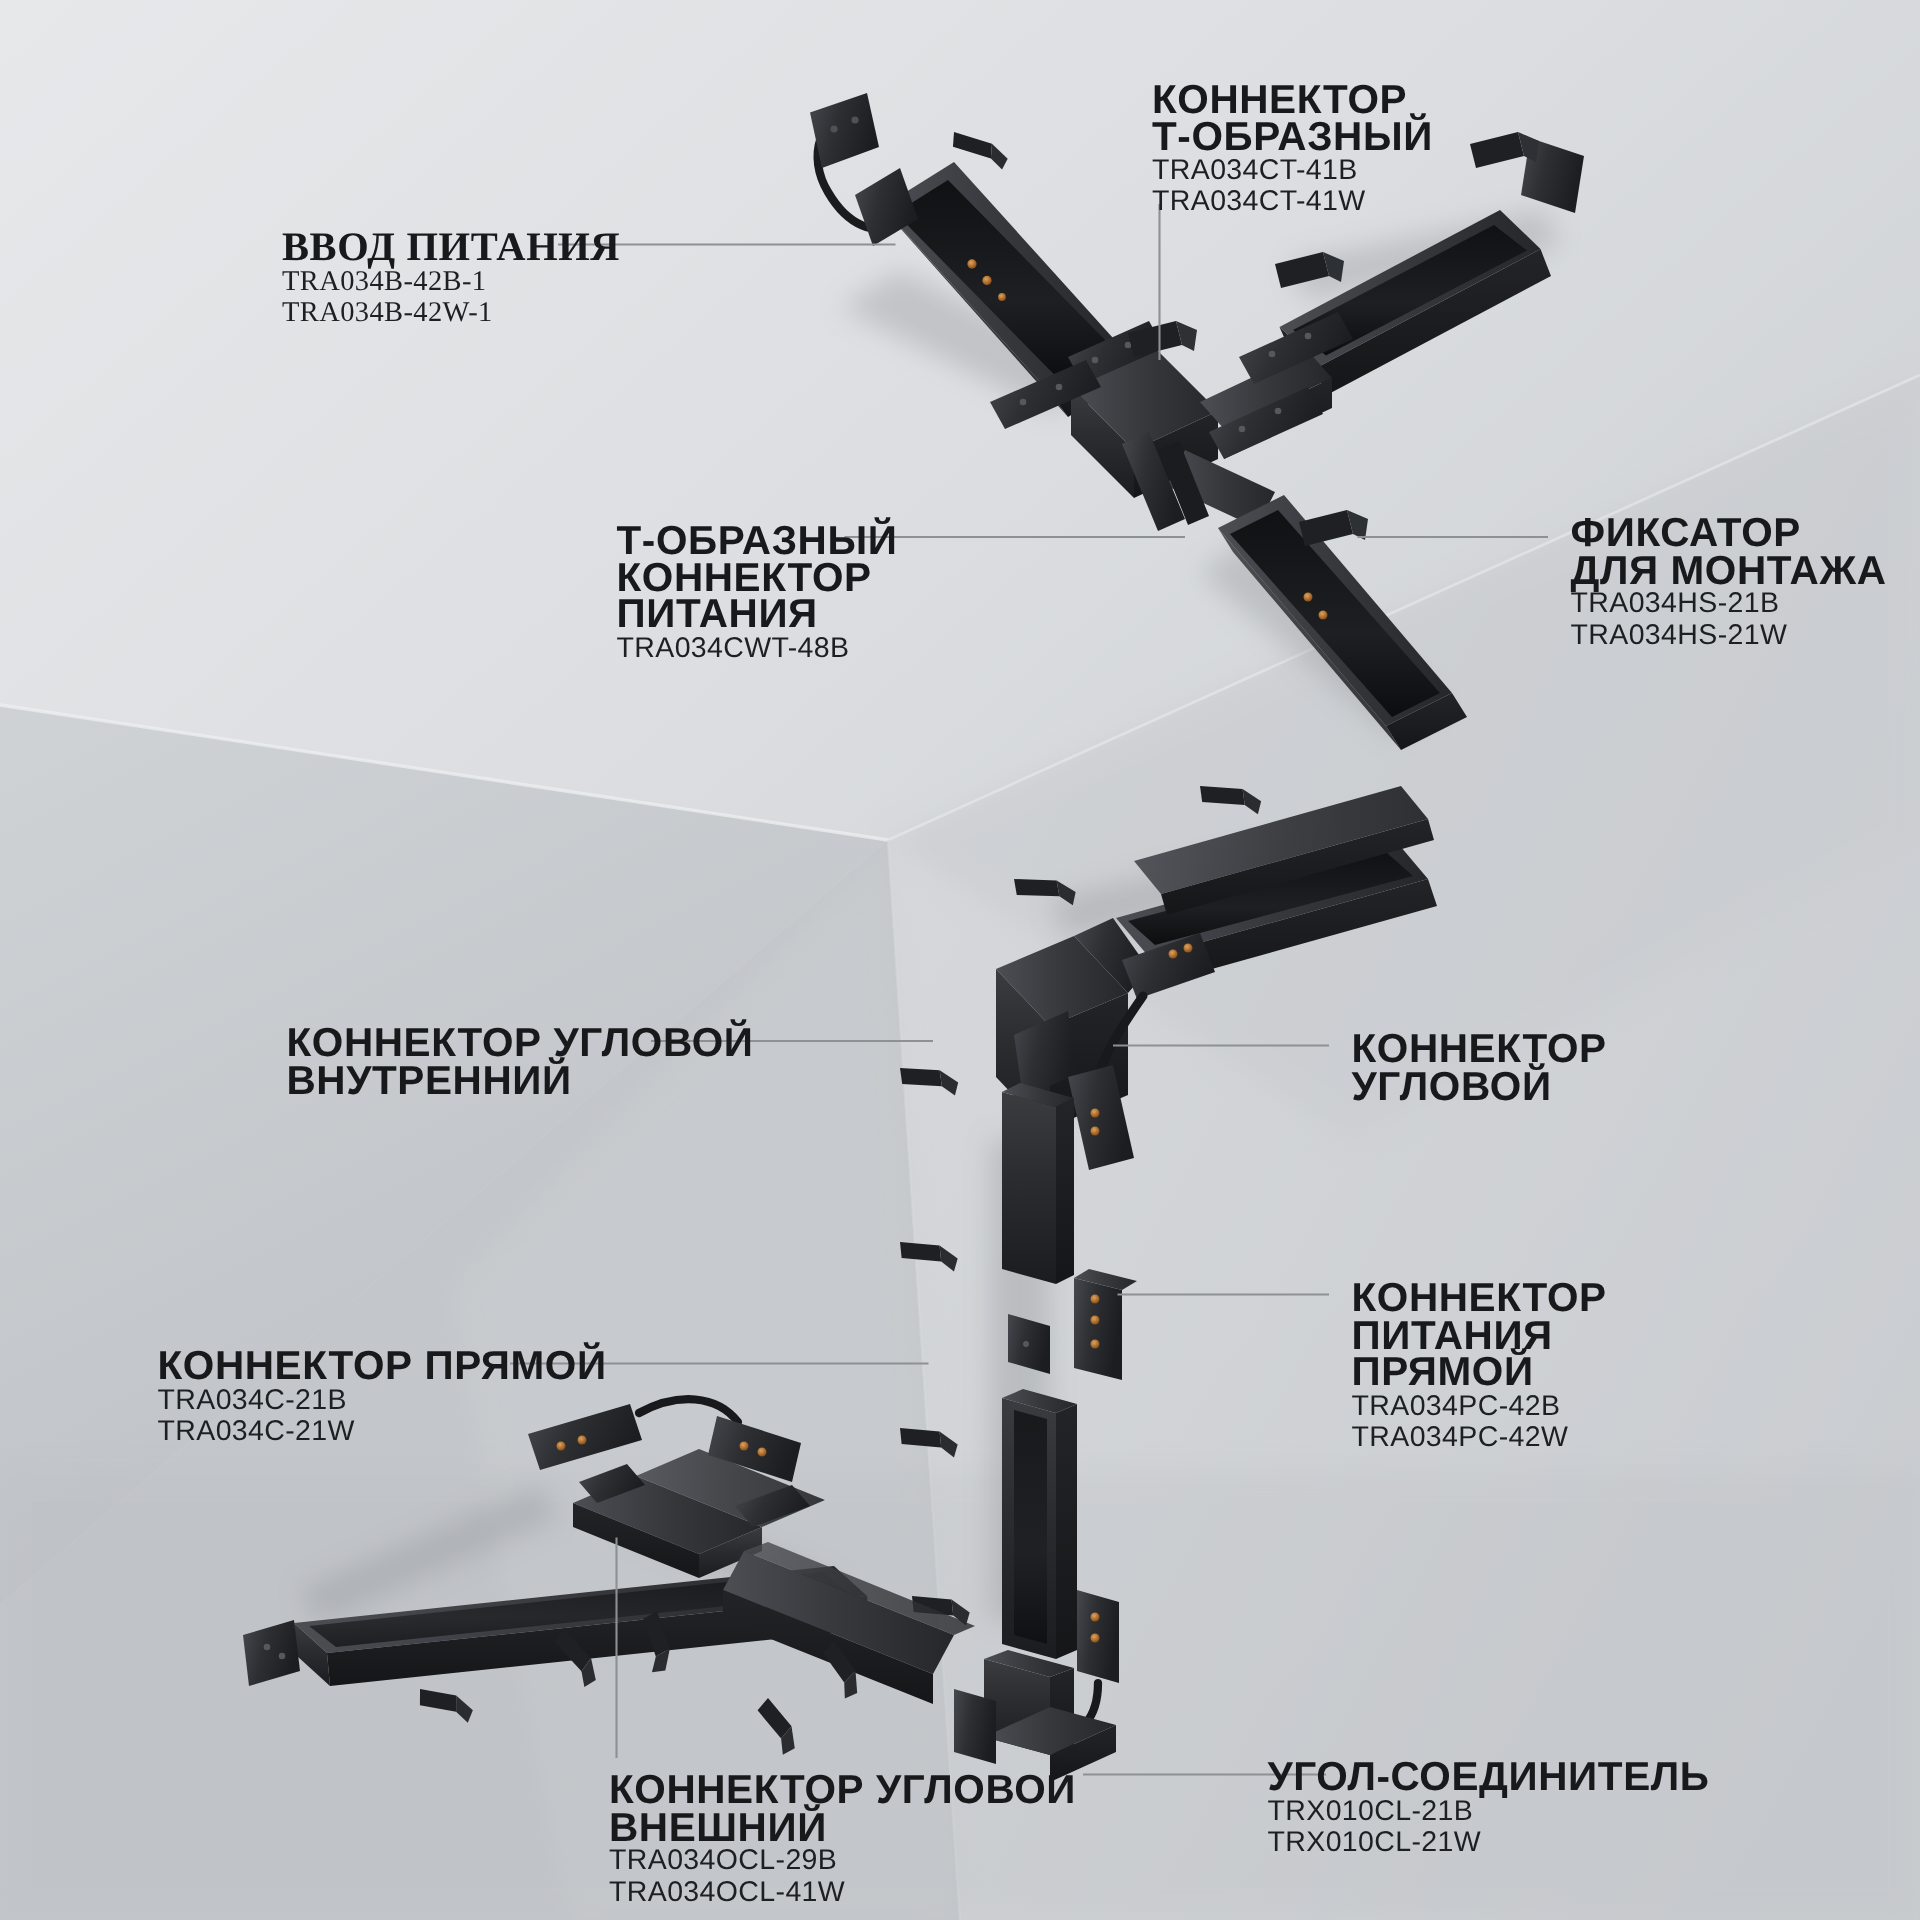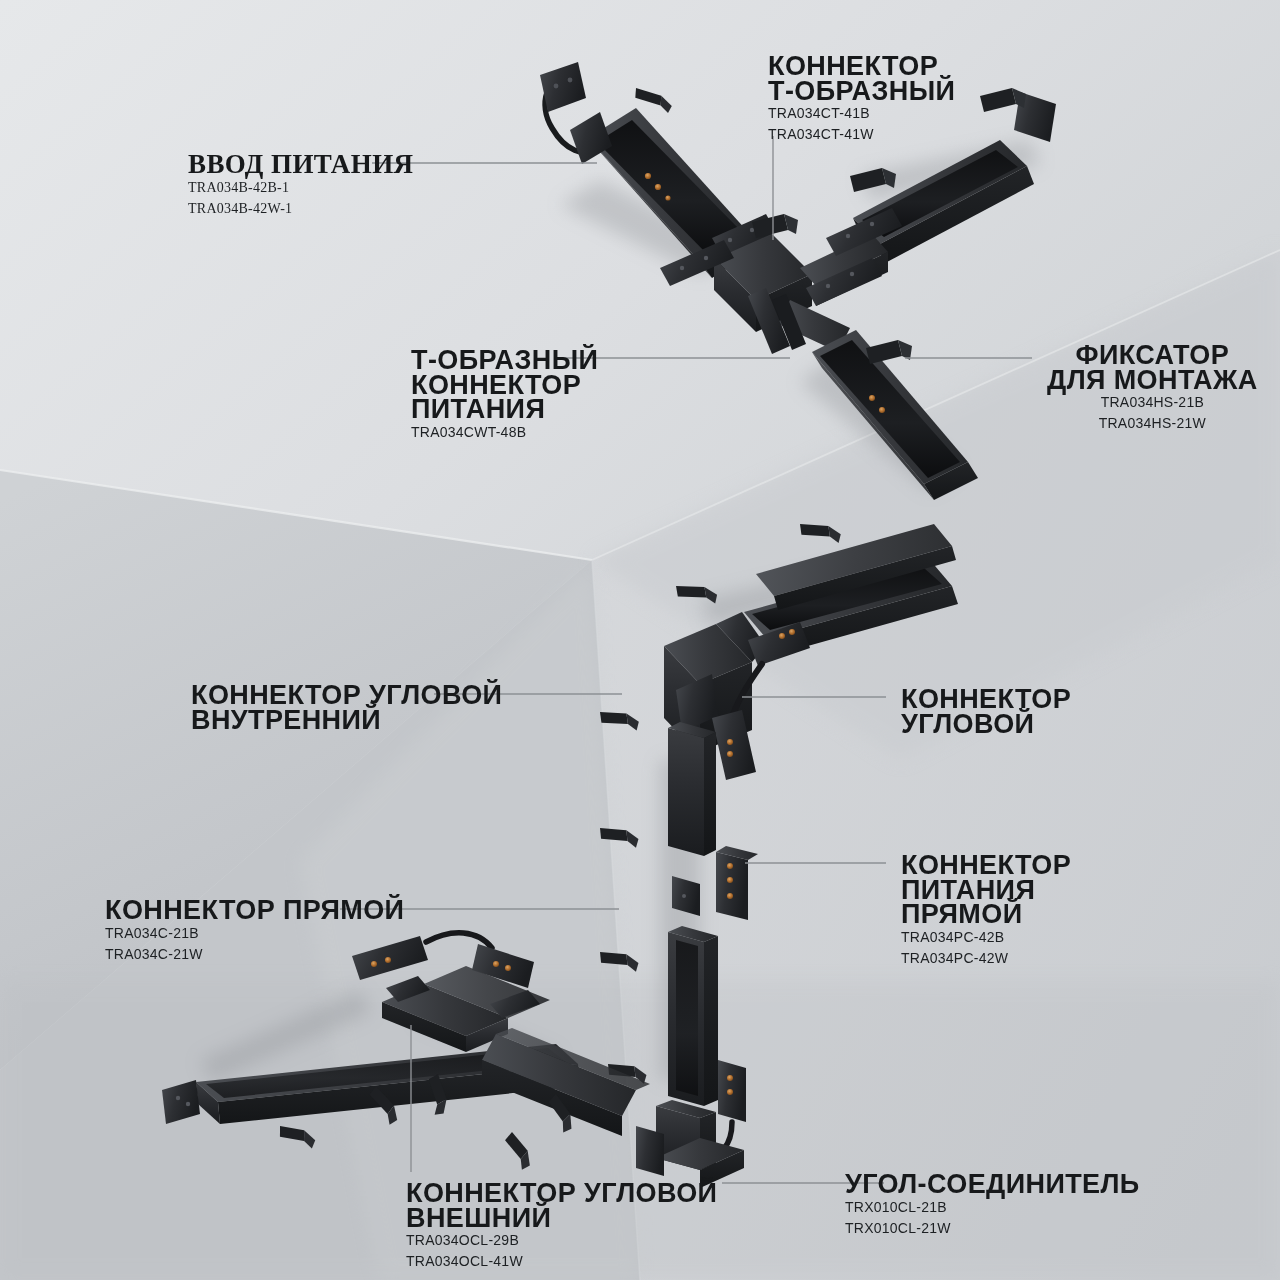--- a/index.html
+++ b/index.html
@@ -17,21 +17,21 @@
     font-weight:700;
     font-size:27px;
     line-height:24.5px;
     letter-spacing:0.4px;
     color:#17191b;
     white-space:pre-line;
     margin:0;
   }
   .label .skus{
     font-weight:400;
-    font-size:14px;
+    font-size:19px;
     line-height:21px;
     letter-spacing:0.25px;
     color:#1d2023;
     white-space:pre-line;
     margin:0;
   }
   .label.left{text-align:left;}
 </style>
 </head>
 <body>
@@ -395,21 +395,21 @@
         <p class="title">ВВОД ПИТАНИЯ</p>
         <p class="skus">TRA034B-42B-1
 TRA034B-42W-1</p>
       </div>
       <div class="label left" style="left: 411px; top: 348px;">
         <p class="title">Т-ОБРАЗНЫЙ
 КОННЕКТОР
 ПИТАНИЯ</p>
         <p class="skus">TRA034CWT-48B</p>
       </div>
-      <div class="label left" style="left: 1047px; top: 343px; text-align: center;">
+      <div class="label left" style="left: 1047px; top: 343px;">
         <p class="title">ФИКСАТОР
 ДЛЯ МОНТАЖА</p>
         <p class="skus">TRA034HS-21B
 TRA034HS-21W</p>
       </div>
       <div class="label left" style="left: 191px; top: 683px;">
         <p class="title">КОННЕКТОР УГЛОВОЙ
 ВНУТРЕННИЙ</p>
       </div>
       <div class="label left" style="left: 901px; top: 687px;">

